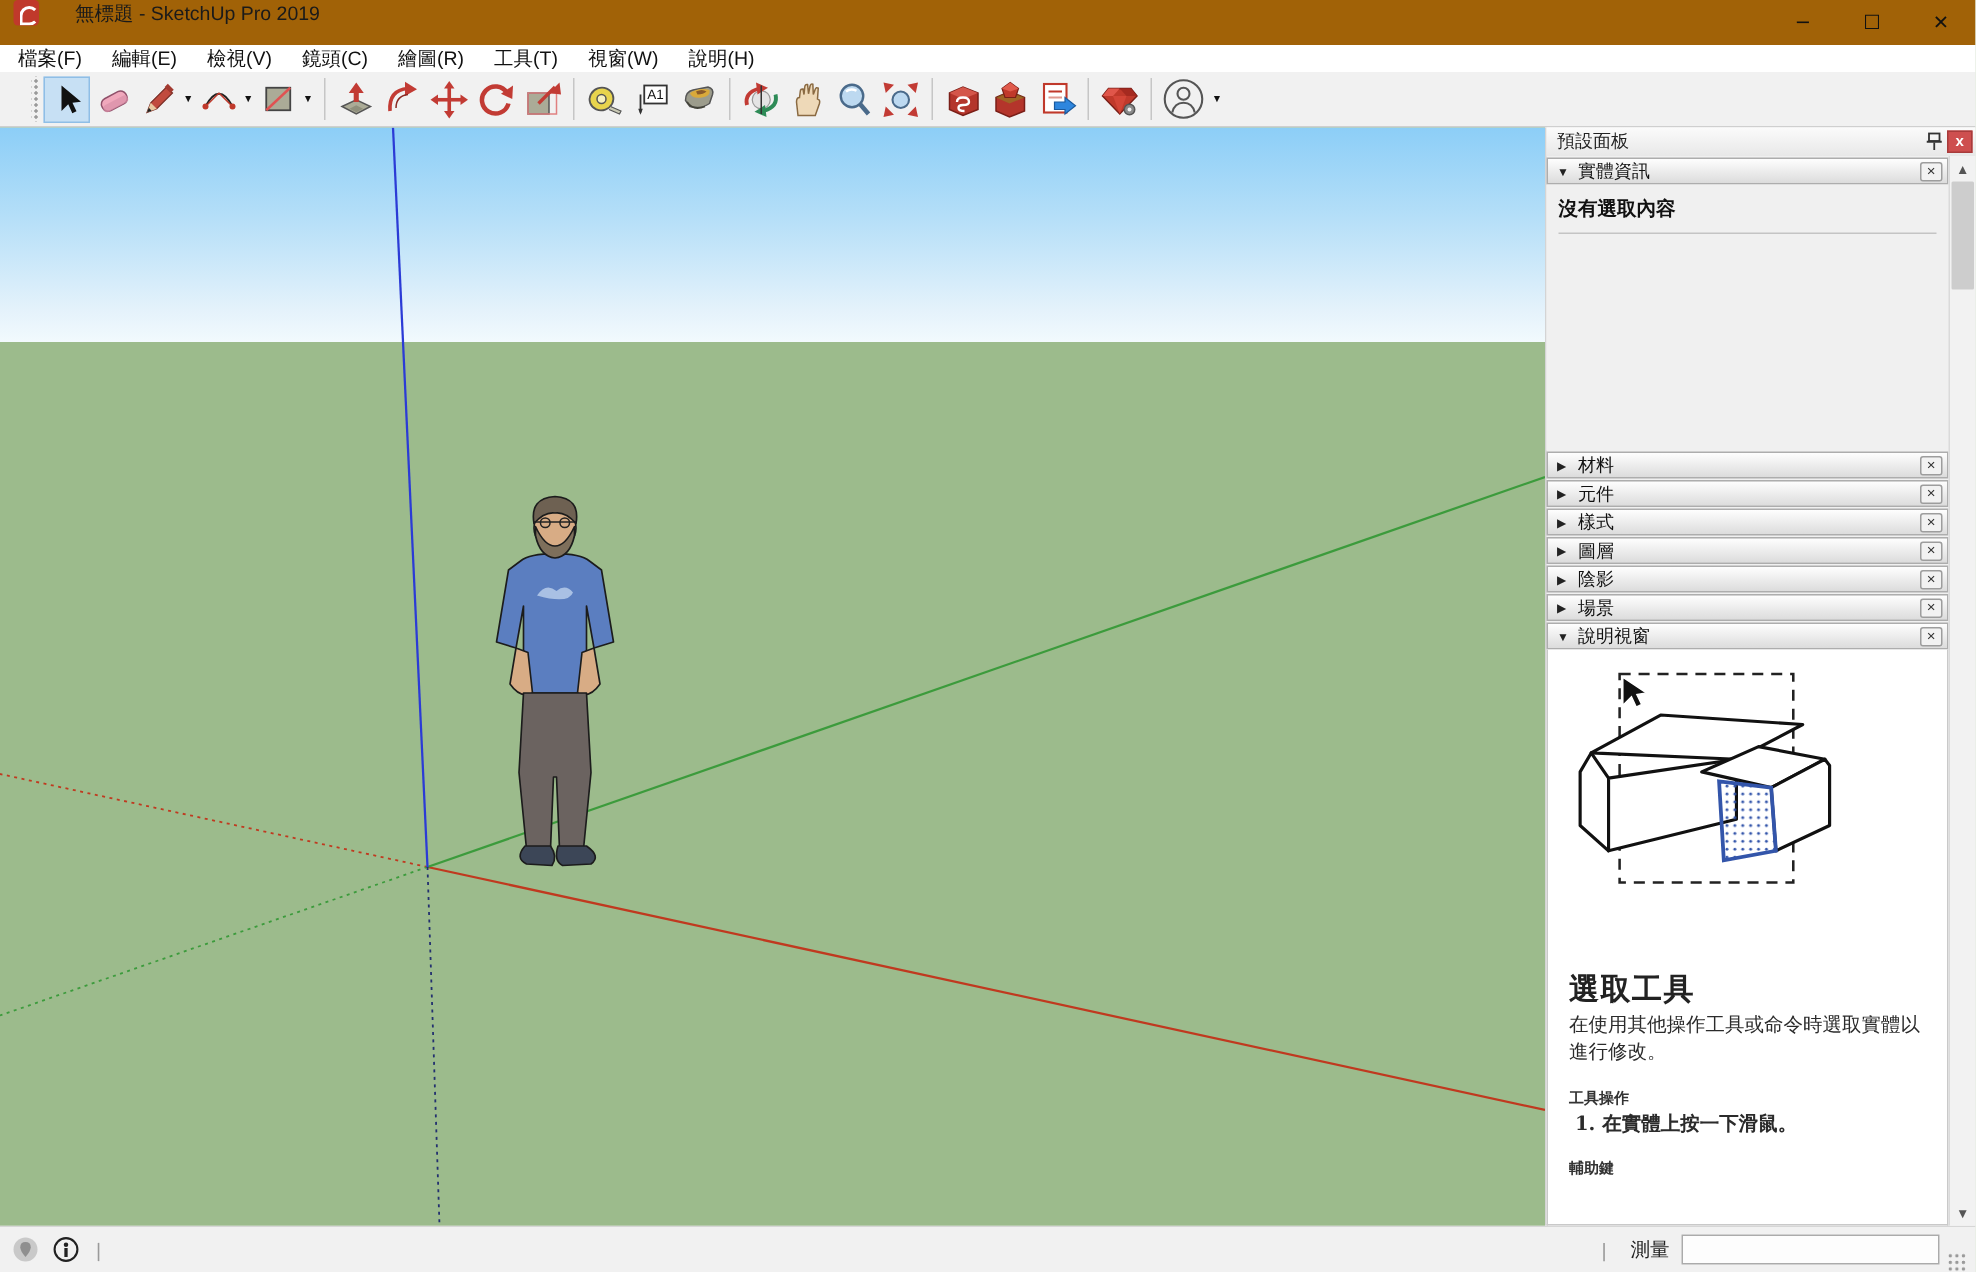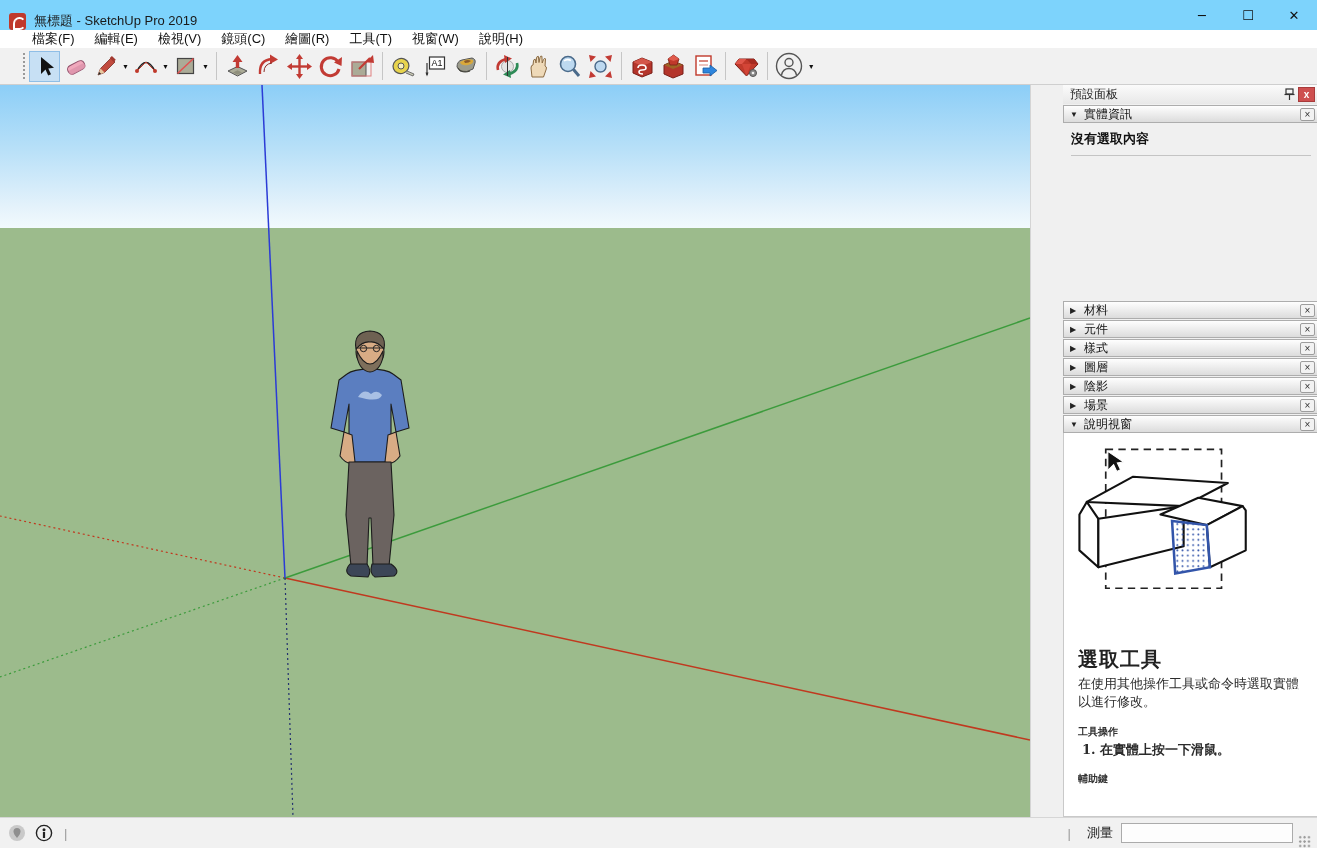--- a/index.html
+++ b/index.html
@@ -1,30 +1,30 @@
 <!DOCTYPE html>
 <html><head>
 <meta charset="utf-8">
 <style>
   * { margin:0; padding:0; box-sizing:border-box; }
   html,body { width:1317px; height:848px; overflow:hidden;
     font-family:"Liberation Sans","DejaVu Sans",sans-serif; background:#fff; }
 
   
-  .titlebar { height:30px; background:#7dd3fc; display:flex; align-items:flex-end; padding-left:9px; }
+  .titlebar { height:30px; background:#a16207; display:flex; align-items:flex-start; padding-left:9px;gap:16px; }
   .app-logo { width:17px; height:17px; border-radius:3px; background:#C0392B; position:relative; margin-right:8px; }
   .app-logo::after { content:""; position:absolute; left:4px; top:4px; width:9px; height:9px;
     border-radius:50% 50% 50% 0; border:2px solid #fff; border-right-color:transparent; }
   .title-text { font-size:13px; color:#1a1a1a; }
   .win-controls { margin-left:auto; display:flex; height:30px; }
   .win-btn { width:46px; height:30px; display:flex; align-items:center; justify-content:center;
     font-size:13px; color:#111; font-family:"DejaVu Sans",sans-serif; }
 
   
-  .menubar { height:18px; background:#fff; display:flex; align-items:center; padding-left:22px; font-size:13px; color:#111; }
+  .menubar { height:18px; background:#fff; display:flex; align-items:center; padding-left:2px; font-size:13px; color:#111; }
   .menu-item { padding:0 10px; height:18px; line-height:18px; }
 
   
   .toolbar { height:37px; background:#F1F1F1; border-bottom:1px solid #CFCFCF; display:flex; align-items:center; padding-left:20px; }
   .drag-handle { width:5px; height:30px; margin:0 3px 0 1px;
     background-image:radial-gradient(circle, #9a9a9a 1px, transparent 1.2px);
     background-size:4px 4px; background-position:1px 1px; }
   .tool { width:31px; height:31px; display:flex; align-items:center; justify-content:center; border:1px solid transparent; }
   .tool.selected { background:#C7E0F4; border-color:#8FBEE6; }
   .dd { font-size:7px; color:#111; margin:0 2px 0 0; align-self:center; }
@@ -33,21 +33,21 @@
 
   
   .main { height:732px; display:flex; }
   .viewport { width:1030px; height:732px; position:relative; overflow:hidden; background:#9CBB8C; }
   .sky { position:absolute; top:0; left:0; width:1030px; height:143px;
     background:linear-gradient(to bottom,#8CCEF7 0%,#B8E0F8 45%,#E4F2FB 85%,#F2FAFD 100%); }
   .ground { position:absolute; top:143px; left:0; width:1030px; height:589px; background:#9CBB8C; }
   .scene-svg { position:absolute; top:0; left:0; }
 
   
-  .panel { width:287px; height:732px; background:#F0F0F0; border-left:1px solid #D4D4D4; display:flex; flex-direction:column;padding-left:32px; }
+  .panel { width:287px; height:732px; background:#F0F0F0; border-left:1px solid #D4D4D4; display:flex; flex-direction:column; }
   .panel-title { height:19px; display:flex; align-items:center; padding:0 2px 0 7px;
     background:linear-gradient(#FBFBFB,#E8E8E8); font-size:12px; color:#222; }
   .panel-title-label { flex:1; }
   .pin-btn { width:18px; height:15px; display:flex; align-items:center; justify-content:center; }
   .panel-close-btn { width:17px; height:15px; background:#CE4F4F; color:#fff; font-size:10px; font-weight:bold;
     display:flex; align-items:center; justify-content:center; border:1px solid #A83B3B; }
   .panel-body { flex:1; display:flex; }
   .panel-content { width:269px; display:flex; flex-direction:column; }
   .sec-header { height:18px; margin-top:1px; display:flex; align-items:center; padding:0 3px 0 6px;
     background:linear-gradient(#FEFEFE,#DCDCDC); border:1px solid #ADADAD; font-size:12px; color:#111; }

